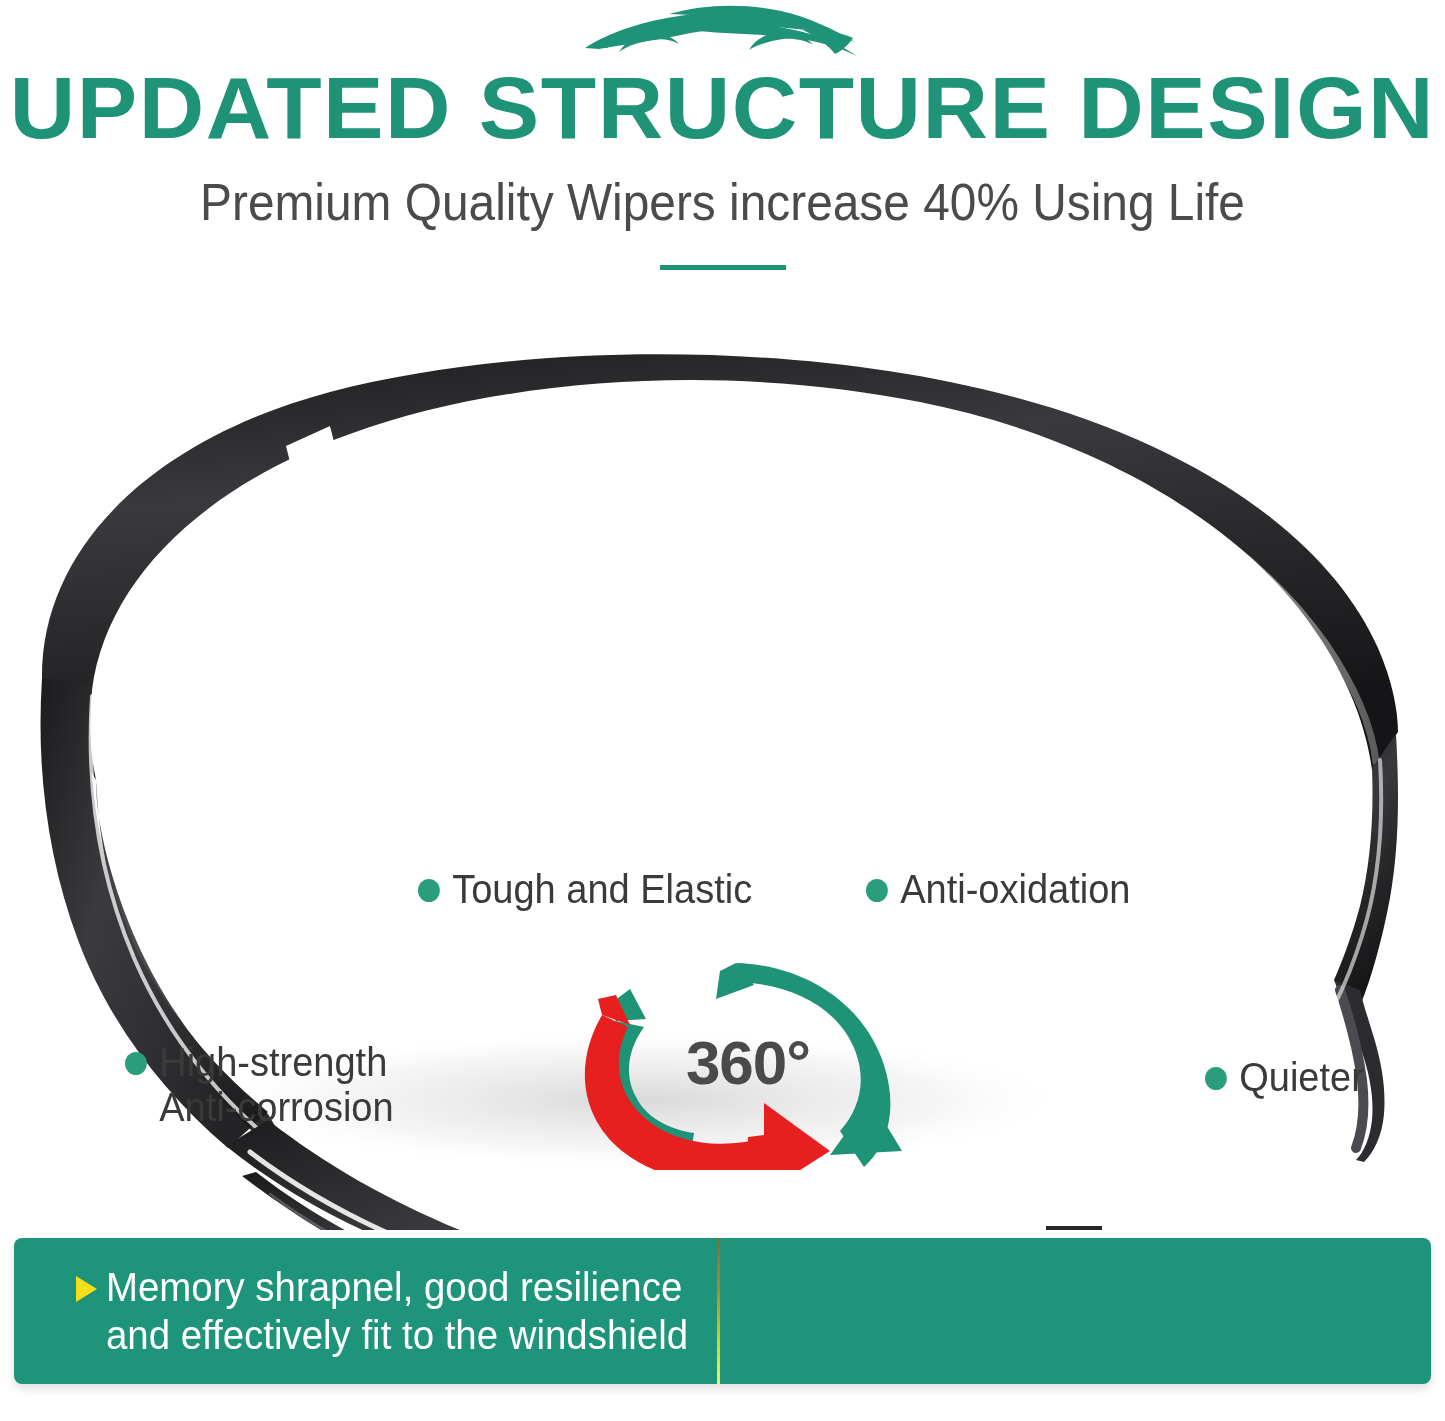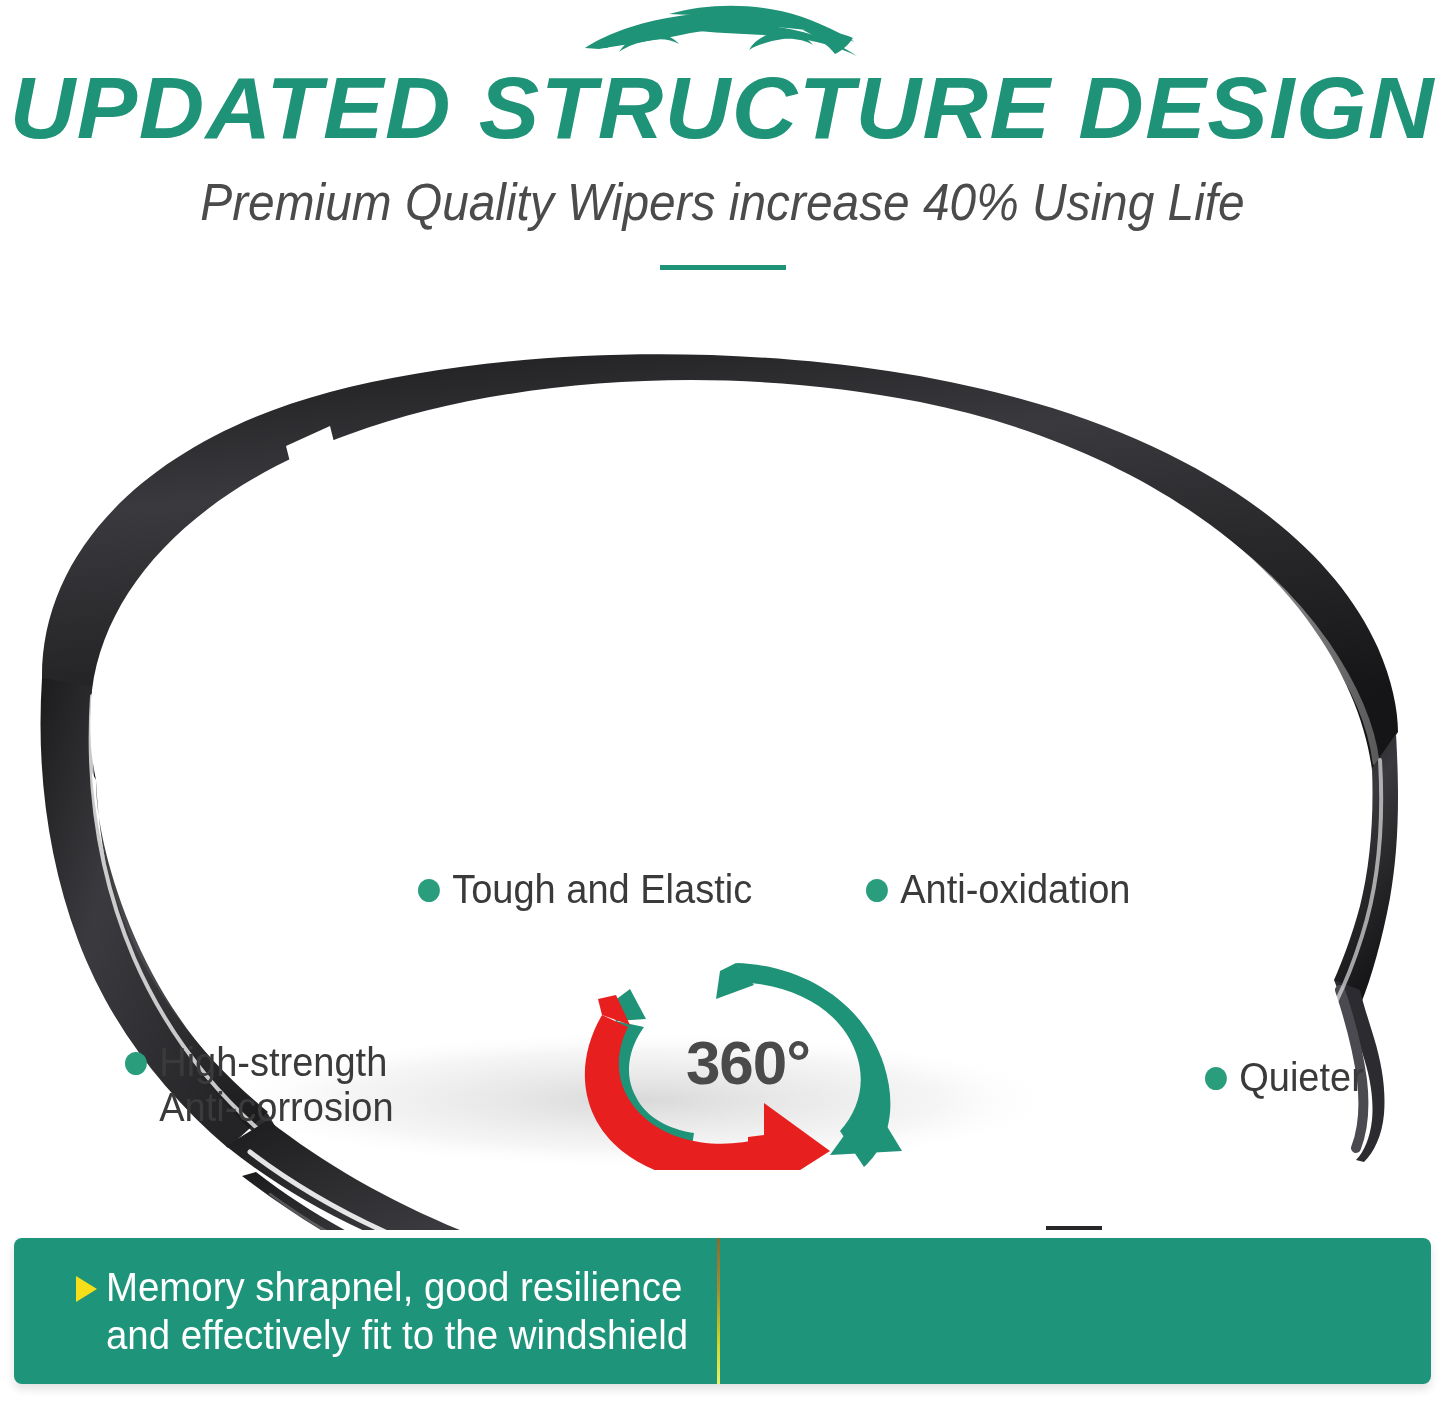--- a/index.html
+++ b/index.html
@@ -15,21 +15,20 @@
     font-family: "Liberation Sans", sans-serif;
     -webkit-font-smoothing: antialiased;
   }
 
   
   #header {
     position: absolute;
     top: 0; left: 0;
     width: 1445px;
     height: 300px;
-    font-style: italic;
   }
   #brand-logo {
     position: absolute;
     top: 2px;
     left: 50%;
     transform: translateX(-50%);
     width: 320px;
     height: 62px;
   }
   #main-title {

